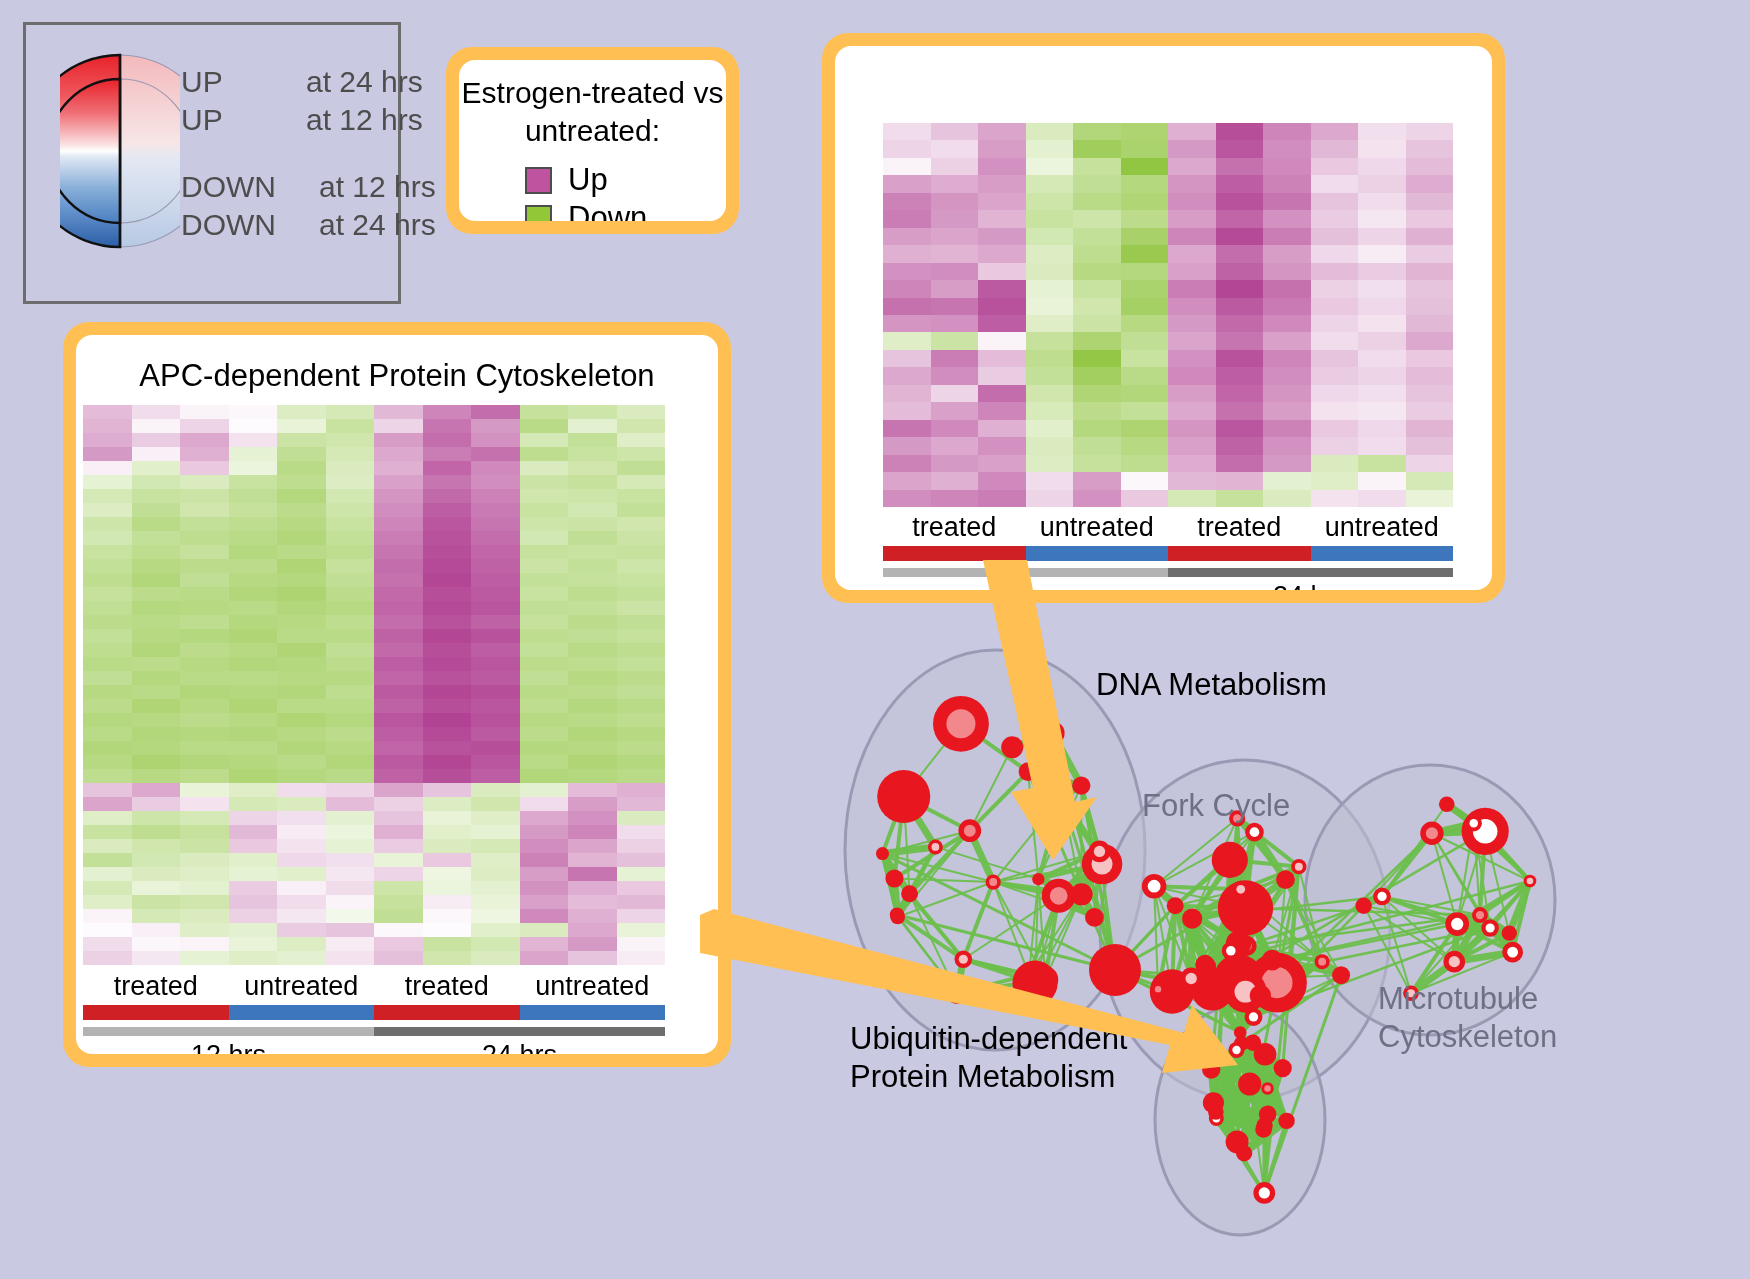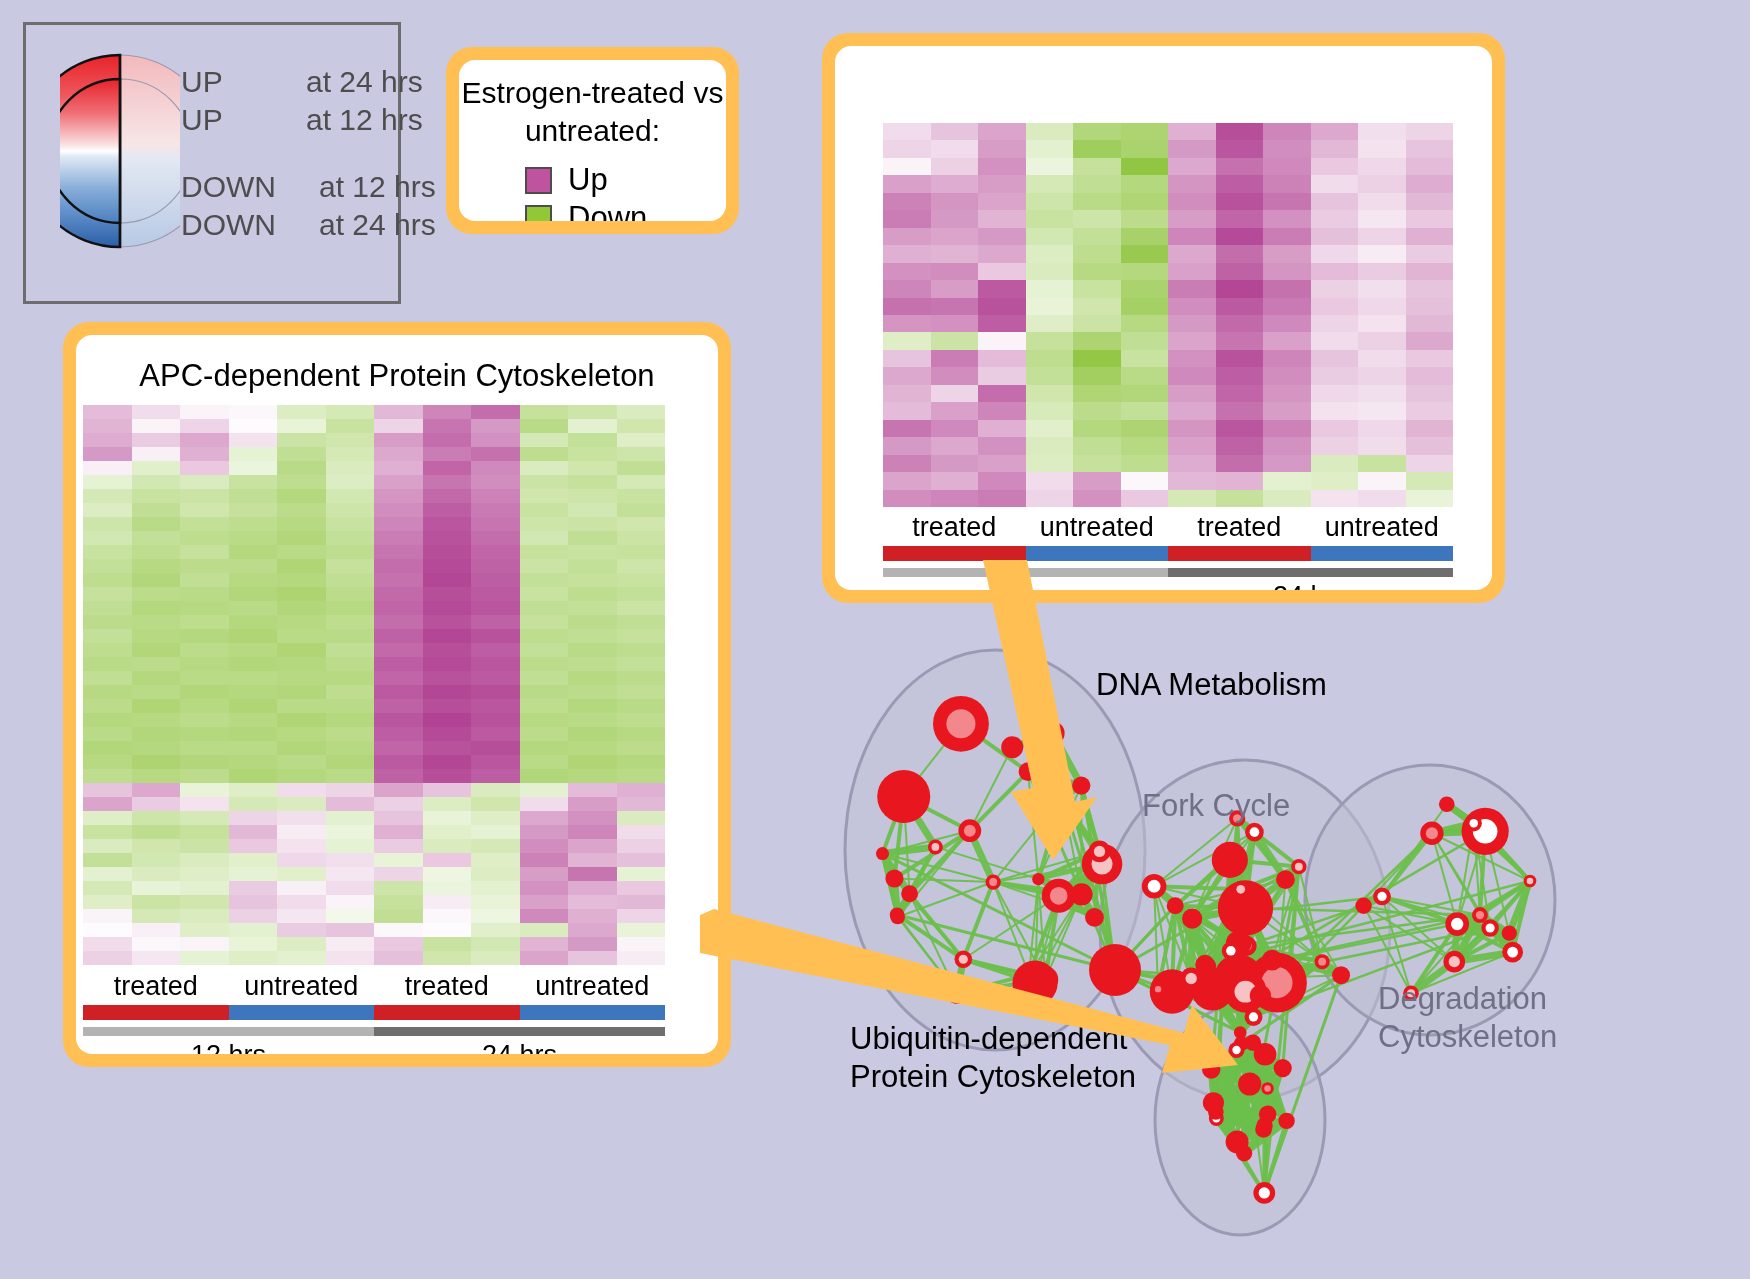--- a/index.html
+++ b/index.html
@@ -1796,24 +1796,24 @@
             <circle cx="421.22177083206213" cy="459.498232879525" r="9.16831684260085" fill="#e8171f"></circle>
           </g>
           <g>
             <circle cx="446.51318925516676" cy="439.9923379095798" r="8.00814259145788" fill="#e8171f"></circle>
             <circle cx="446.51318925516676" cy="439.9923379095798" r="4.164234147558098" fill="#ffffff"></circle>
           </g>
         </g>
       </svg>
     <div class="net-lbl" id="lbl-dna">DNA Metabolism</div>
     <div class="net-lbl" id="lbl-cc">Fork Cycle</div>
-    <div class="net-lbl" id="lbl-mt">Degradation
+    <div class="net-lbl" id="lbl-mt">Microtubule
 Cytoskeleton</div>
     <div class="net-lbl" id="lbl-ub">Ubiquitin-dependent
-Protein Cytoskeleton</div>
+Protein Metabolism</div>
   </div>
 
   <svg id="arrow-rf" width="160" height="300" viewBox="0 0 160 300">
     <path d="M8 0 L52 0 L100 242 L122 237 L78 300 L36 232 L58 228 Z" fill="#ffbf52"></path>
   </svg>
   <svg id="arrow-apc" width="560" height="200" viewBox="0 0 560 200">
     <path d="M0 10 L0 48 L470 140 L462 168 L538 160 L492 100 L484 128 L14 4 Z" fill="#ffbf52"></path>
   </svg>
 
 </div>

